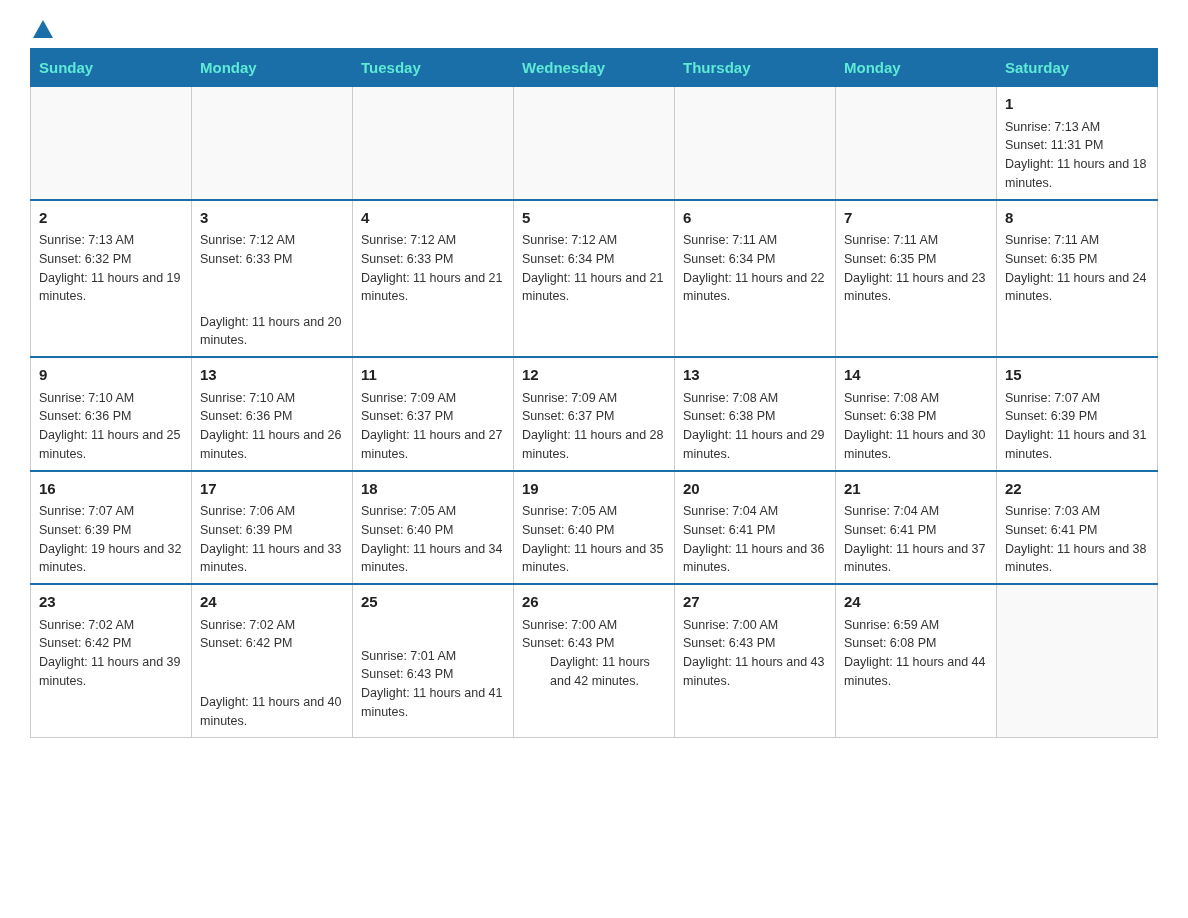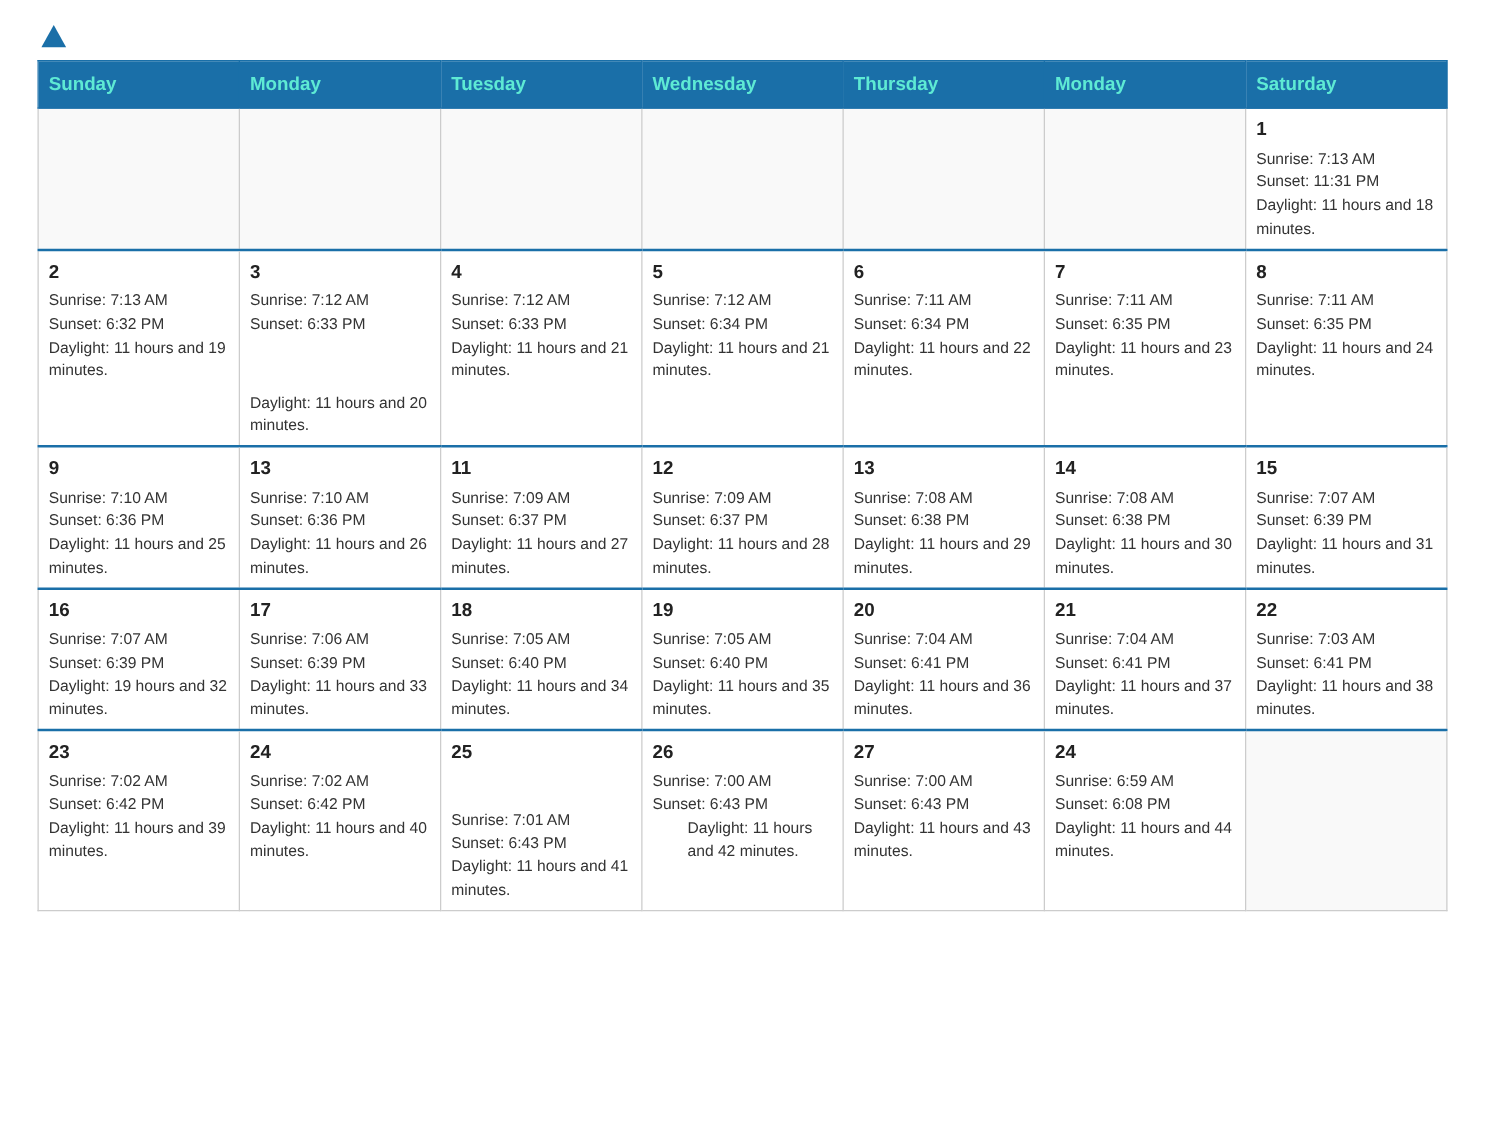--- a/index.html
+++ b/index.html
@@ -275,21 +275,21 @@
         <td>
           <span class="day-num">23</span>
           <span style="display: block;">Sunrise: 7:02 AM</span>
           <span style="display: block;">Sunset: 6:42 PM</span>
           <span style="display: block;">Daylight: 11 hours and 39 minutes.</span>
         </td>
         <td>
           <span class="day-num">24</span>
           <span style="display: block;">Sunrise: 7:02 AM</span>
           <span style="display: block;">Sunset: 6:42 PM</span>
-          <span style="display: block;">Daylight: 11 hours and 40 minutes.</span>
+          <span style="display: block; margin-top: 40px;">Daylight: 11 hours and 40 minutes.</span>
         </td>
         <td>
           <span class="day-num">25</span>
           <span style="display: block; margin-top: 33px;">Sunrise: 7:01 AM</span>
           <span style="display: block;">Sunset: 6:43 PM</span>
           <span style="display: block;">Daylight: 11 hours and 41 minutes.</span>
         </td>
         <td>
           <span class="day-num">26</span>
           <span style="display: block;">Sunrise: 7:00 AM</span>

